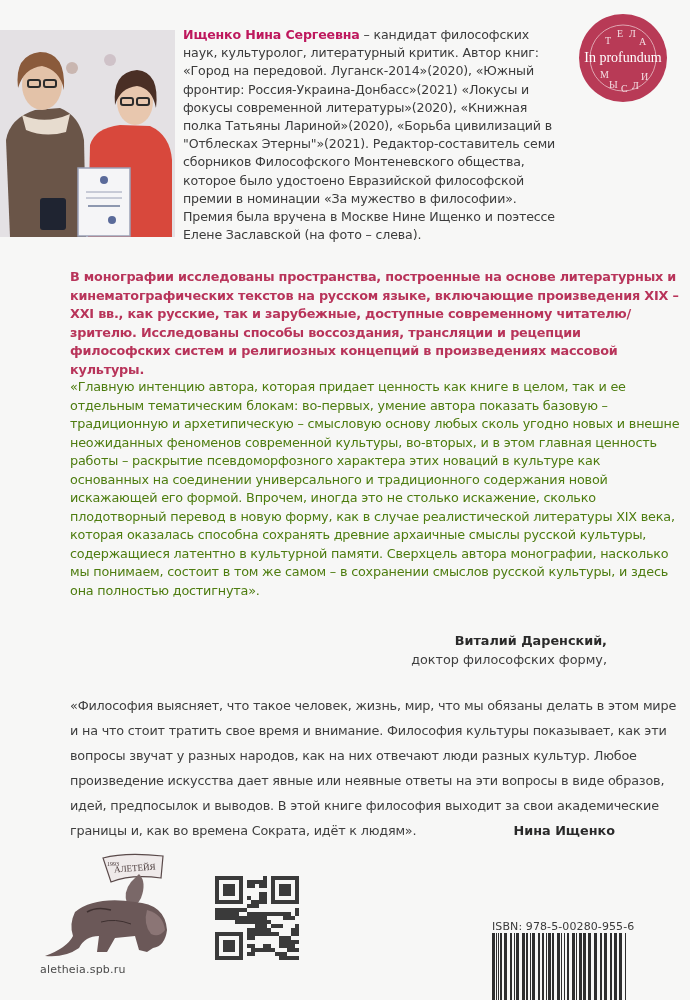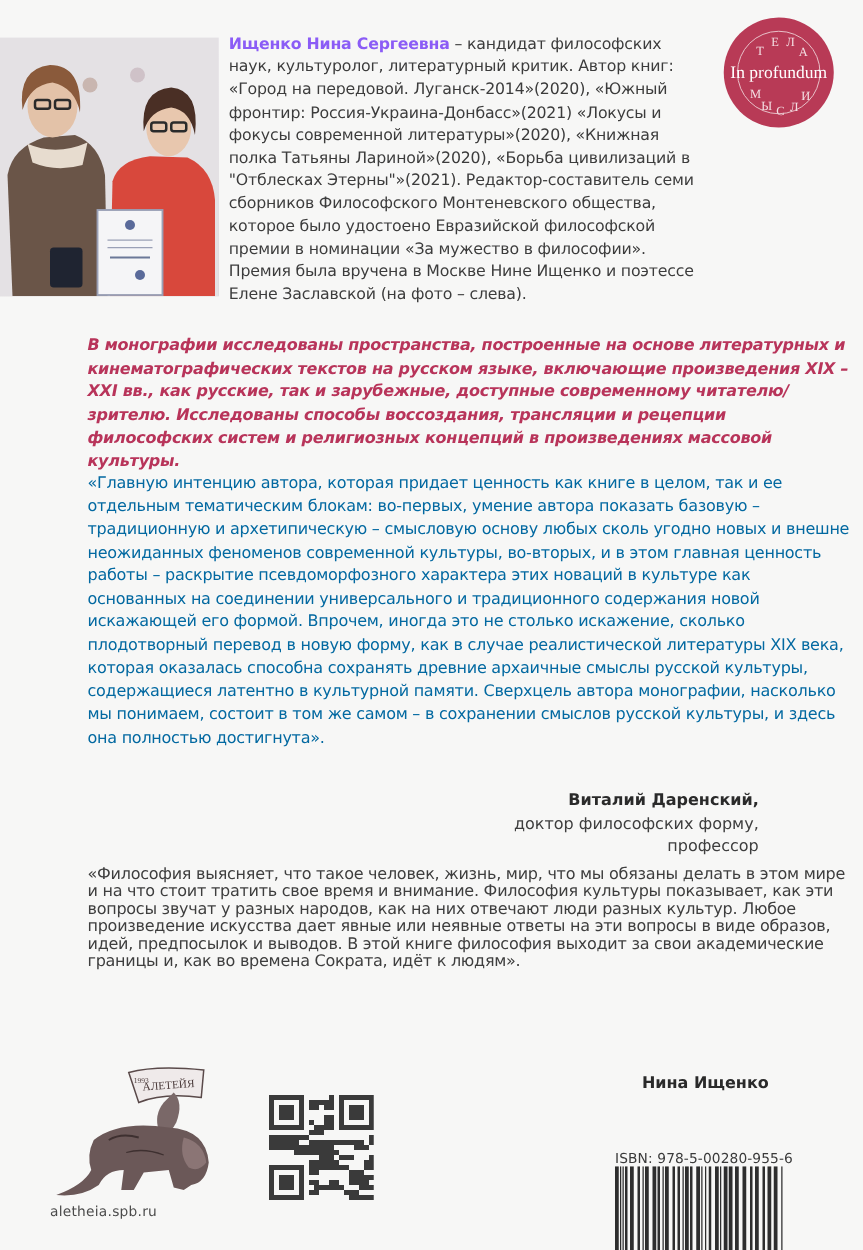--- a/index.html
+++ b/index.html
@@ -13,45 +13,45 @@
     position: absolute; left: 0; top: 30px; width: 175px; height: 207px;
     background: linear-gradient(180deg, #e9e7ea 0%, #dcd8dc 60%, #d2cdd0 100%);
     overflow: hidden;
   }
   .photo svg { display: block; }
   .bio {
     position: absolute; left: 183px; top: 26px; width: 380px;
     font-size: 12.6px; line-height: 18.2px; color: #3c3c3c;
     letter-spacing: -0.15px;
   }
-  .bio b { color: #8b5cf6; text-align: center; }
+  .bio b { color: #be185d; text-align: center; }
   .logo-badge {
     position: absolute; left: 578px; top: 13px; width: 90px; height: 90px;
   }
   .annotation {
     position: absolute; left: 70px; top: 268px; width: 610px;
     font-size: 12.8px; line-height: 18.6px; font-weight: bold;
-    color: #b8345a; letter-spacing: -0.2px; font-style: italic;
+    color: #b8345a; letter-spacing: -0.2px;
   }
   .review1 {
     position: absolute; left: 70px; top: 378px; width: 610px;
-    font-size: 12.8px; line-height: 18.5px; color: #0369a1; letter-spacing: -0.2px;
+    font-size: 12.8px; line-height: 18.5px; color: #4d7c0f; letter-spacing: -0.2px;
   }
   .sig1 {
     position: absolute; right: 83px; top: 632px; text-align: right;
     font-size: 12.8px; line-height: 18.5px; color: #3e3e3e; margin-left: 16px;
   }
   .sig1 .name { font-weight: bold; color: #2a2a2a; }
   .review2 {
     position: absolute; left: 70px; top: 693px; width: 610px;
-    font-size: 12.8px; line-height: 14px; color: #3e3e3e; letter-spacing: -0.2px;
+    font-size: 12.8px; line-height: 25px; color: #3e3e3e; letter-spacing: -0.2px;
   }
   .sig2 {
     position: absolute; right: 75px; top: 823px; font-weight: bold;
-    font-size: 12.8px; color: #2a2a2a; margin-top: 36px;
+    font-size: 12.8px; color: #2a2a2a;
   }
   .publisher-logo {
     position: absolute; left: 35px; top: 852px; width: 135px; height: 110px;
   }
   .website {
     position: absolute; left: 40px; top: 963px;
     font-size: 11px; color: #4a4a4a; letter-spacing: 0.2px;
   }
   .qr {
     position: absolute; left: 215px; top: 876px; width: 84px; height: 84px;
@@ -116,21 +116,20 @@
     <text x="22" y="65" font-family="Liberation Serif, serif" font-size="10" fill="#f3dde2">М</text>
   </svg>
 </div>
 
 <div class="annotation">В монографии исследованы пространства, построенные на основе литературных и кинематографических текстов на русском языке, включающие произведения XIX – XXI вв., как русские, так и зарубежные, доступные современному читателю/зрителю. Исследованы способы воссоздания, трансляции и рецепции философских систем и религиозных концепций в произведениях массовой культуры.</div>
 
 <div class="review1">«Главную интенцию автора, которая придает ценность как книге в целом, так и ее отдельным тематическим блокам: во-первых, умение автора показать базовую – традиционную и архетипическую – смысловую основу любых сколь угодно новых и внешне неожиданных феноменов современной культуры, во-вторых, и в этом главная ценность работы – раскрытие псевдоморфозного характера этих новаций в культуре как основанных на соединении универсального и традиционного содержания новой искажающей его формой. Впрочем, иногда это не столько искажение, сколько плодотворный перевод в новую форму, как в случае реалистической литературы XIX века, которая оказалась способна сохранять древние архаичные смыслы русской культуры, содержащиеся латентно в культурной памяти. Сверхцель автора монографии, насколько мы понимаем, состоит в том же самом – в сохранении смыслов русской культуры, и здесь она полностью достигнута».</div>
 <div class="sig1">
   <div class="name">Виталий Даренский,</div>
   <div>доктор философских форму,</div>
-  <div>профессор</div>
 </div>
 
 <div class="review2">«Философия выясняет, что такое человек, жизнь, мир, что мы обязаны делать в этом мире и на что стоит тратить свое время и внимание. Философия культуры показывает, как эти вопросы звучат у разных народов, как на них отвечают люди разных культур. Любое произведение искусства дает явные или неявные ответы на эти вопросы в виде образов, идей, предпосылок и выводов. В этой книге философия выходит за свои академические границы и, как во времена Сократа, идёт к людям».</div>
 <div class="sig2">Нина Ищенко</div>
 
 <div class="publisher-logo">
   <svg width="135" height="110" viewBox="0 0 135 110">
     <path d="M68 6 Q90 0 128 4 L126 26 Q96 22 76 30 Z" fill="#efeaea" stroke="#5a4a4a" stroke-width="1.2"></path>
     <text x="100" y="19" text-anchor="middle" font-family="Liberation Serif, serif" font-size="9" fill="#4a3a3a" transform="rotate(-4 100 19)">АЛЕТЕЙЯ</text>
     <text x="72" y="14" font-family="Liberation Serif, serif" font-size="6" fill="#4a3a3a">1993</text>

